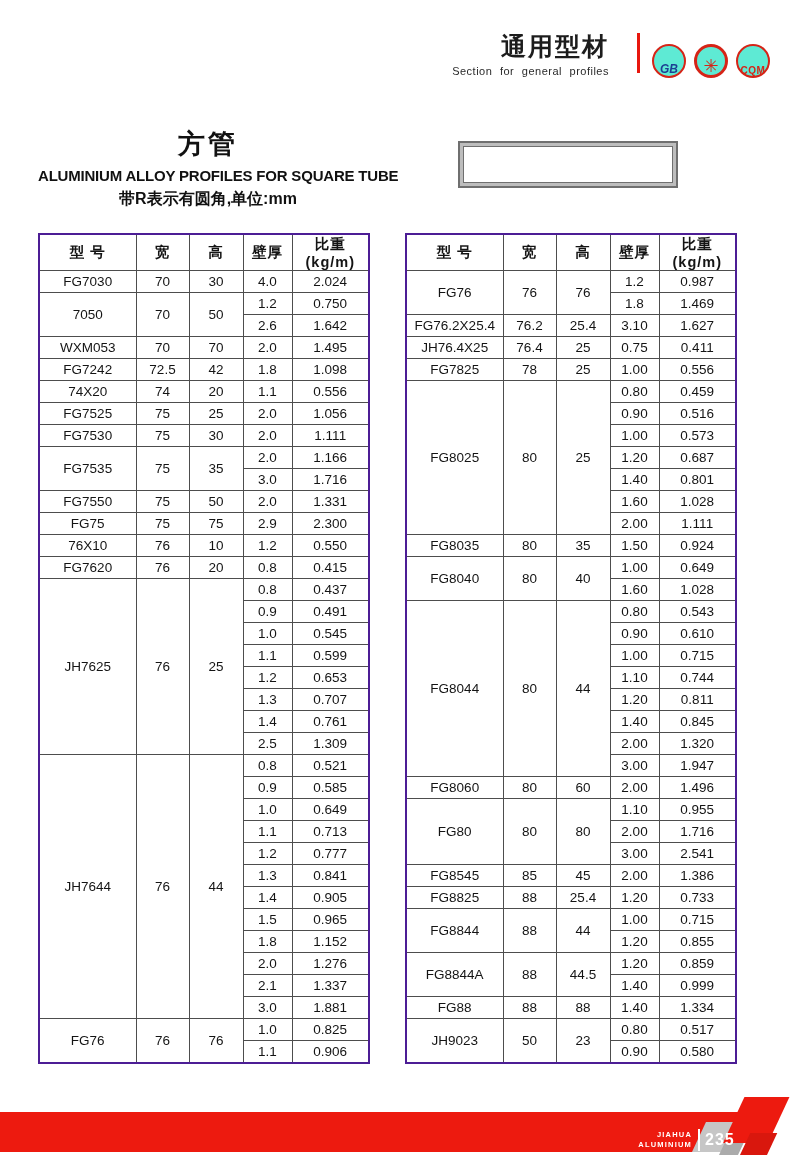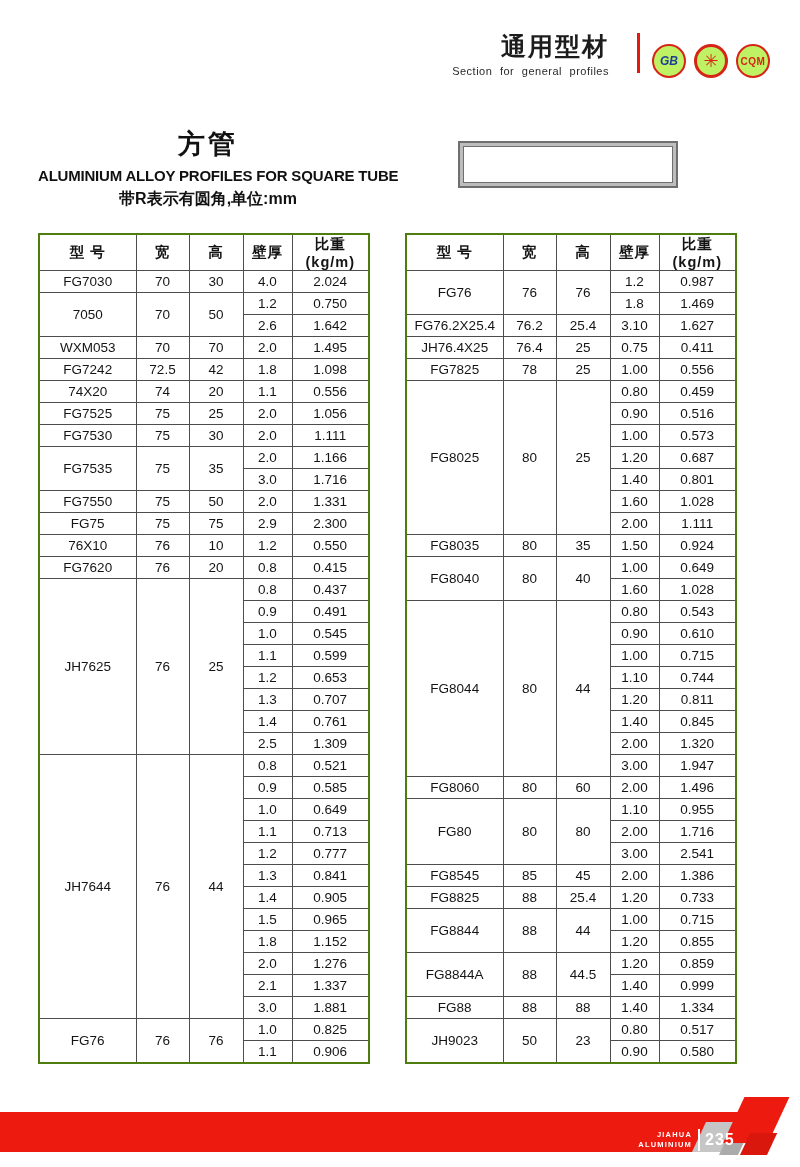--- a/index.html
+++ b/index.html
@@ -6,40 +6,40 @@
   body { background:#888; font-family:"Liberation Sans","DejaVu Sans",sans-serif; }
   .page { position:relative; width:800px; height:1167px; background:#ffffff; margin:0 auto; overflow:hidden; }
 
   
   .header { position:absolute; top:28px; right:30px; display:flex; align-items:center; }
   .header-text { text-align:right; margin-right:26px; }
   .header-title { font-size:25px; font-weight:bold; color:#1c1c1c; letter-spacing:2px; }
   .header-sub { font-size:11px; color:#2a2a2a; letter-spacing:0.5px; word-spacing:4px; margin-top:2px; }
   .header-divider { width:3px; height:40px; background:#e8170e; margin:0 12px 0 2px; }
   .badges { display:flex; align-items:center; gap:8px; }
-  .badge { width:34px; height:34px; border-radius:50%; border:2px solid #d62417; display:flex; align-items:center; justify-content:center; background:#bef264;margin-top:16px; }
+  .badge { width:34px; height:34px; border-radius:50%; border:2px solid #d62417; display:flex; align-items:flex-end; justify-content:center; background:#5eead4;margin-top:16px; }
   .badge-gb span { font-style:italic; font-weight:bold; font-size:12px; color:#1d3f93; }
   .badge-wheel { border-width:3px; }
   .badge-wheel span { color:#d62417; font-size:18px; line-height:1; }
   .badge-cqm span { font-weight:bold; font-size:10px; color:#d62417; letter-spacing:0.5px; }
 
   
   .title-block { position:absolute; left:38px; top:126px; width:340px; text-align:center; color:#111; }
   .title-cn { font-size:27px; font-weight:bold; letter-spacing:3px; }
   .title-en { font-size:15px; font-weight:600; margin-top:5px; letter-spacing:-0.2px; white-space:nowrap; }
   .title-note { font-size:16px; font-weight:600; margin-top:5px; }
 
   
   .tube-figure { position:absolute; left:458px; top:141px; width:220px; height:47px;
                  border:2px solid #6f6f6f; background:#bdbdbd; padding:3px; }
   .tube-inner { width:100%; height:100%; background:#ffffff; border:1px solid #6f6f6f; }
 
   
   .profile-table { position:absolute; top:233px; border-collapse:collapse; table-layout:fixed;
-                   border:2px solid #4d7c0f; background:#fff; }
+                   border:2px solid #4c1d95; background:#fff; }
   #left-table { left:38px; }
   #right-table { left:405px; }
   .profile-table th, .profile-table td { border:1px solid #4d4d4d; text-align:center; vertical-align:middle;
                    color:#141414; padding:0; height:22px; overflow:hidden; }
   .profile-table th { font-size:14.5px; font-weight:600; letter-spacing:1px; }
   .profile-table td { font-size:13.5px; }
 
   
   .footer-band { position:absolute; left:0; top:1112px; width:800px; height:40px; background:#ed1a0f;
                  clip-path:polygon(0 0, 758px 0, 736px 100%, 0 100%); z-index:1; }

